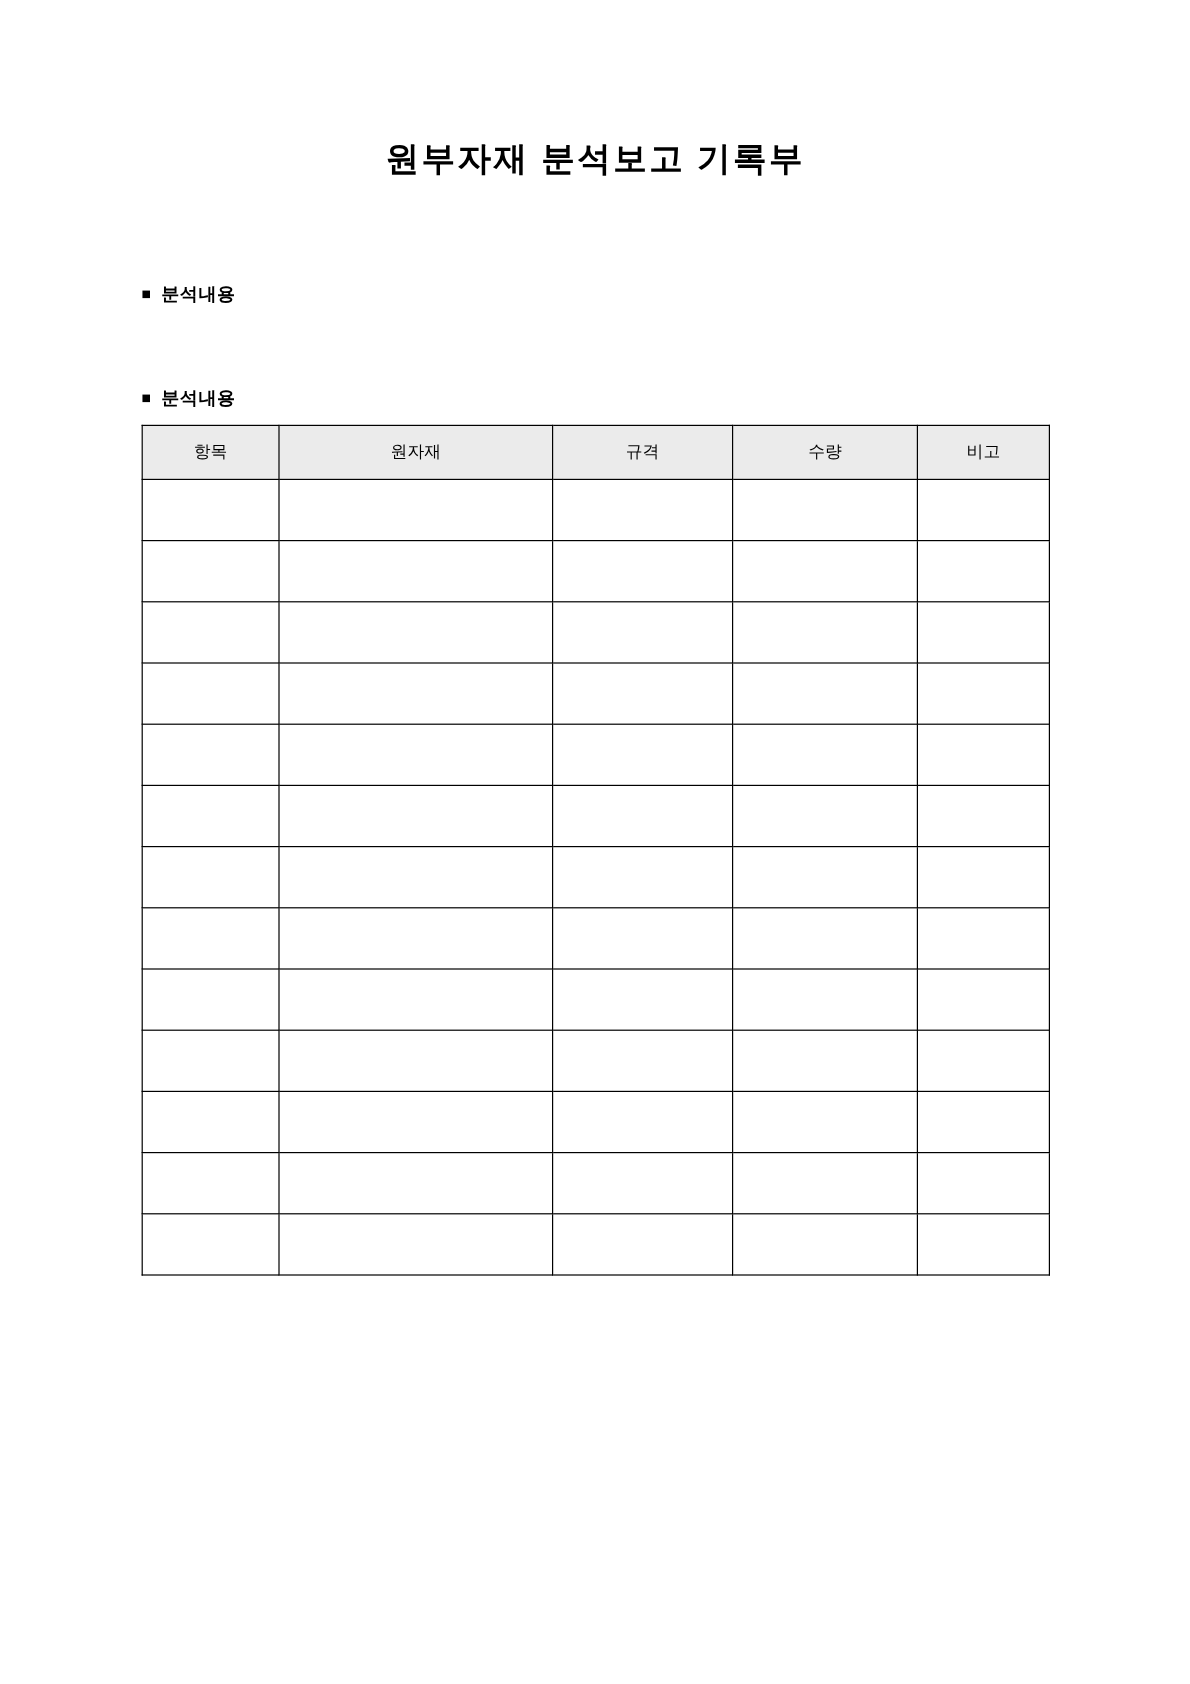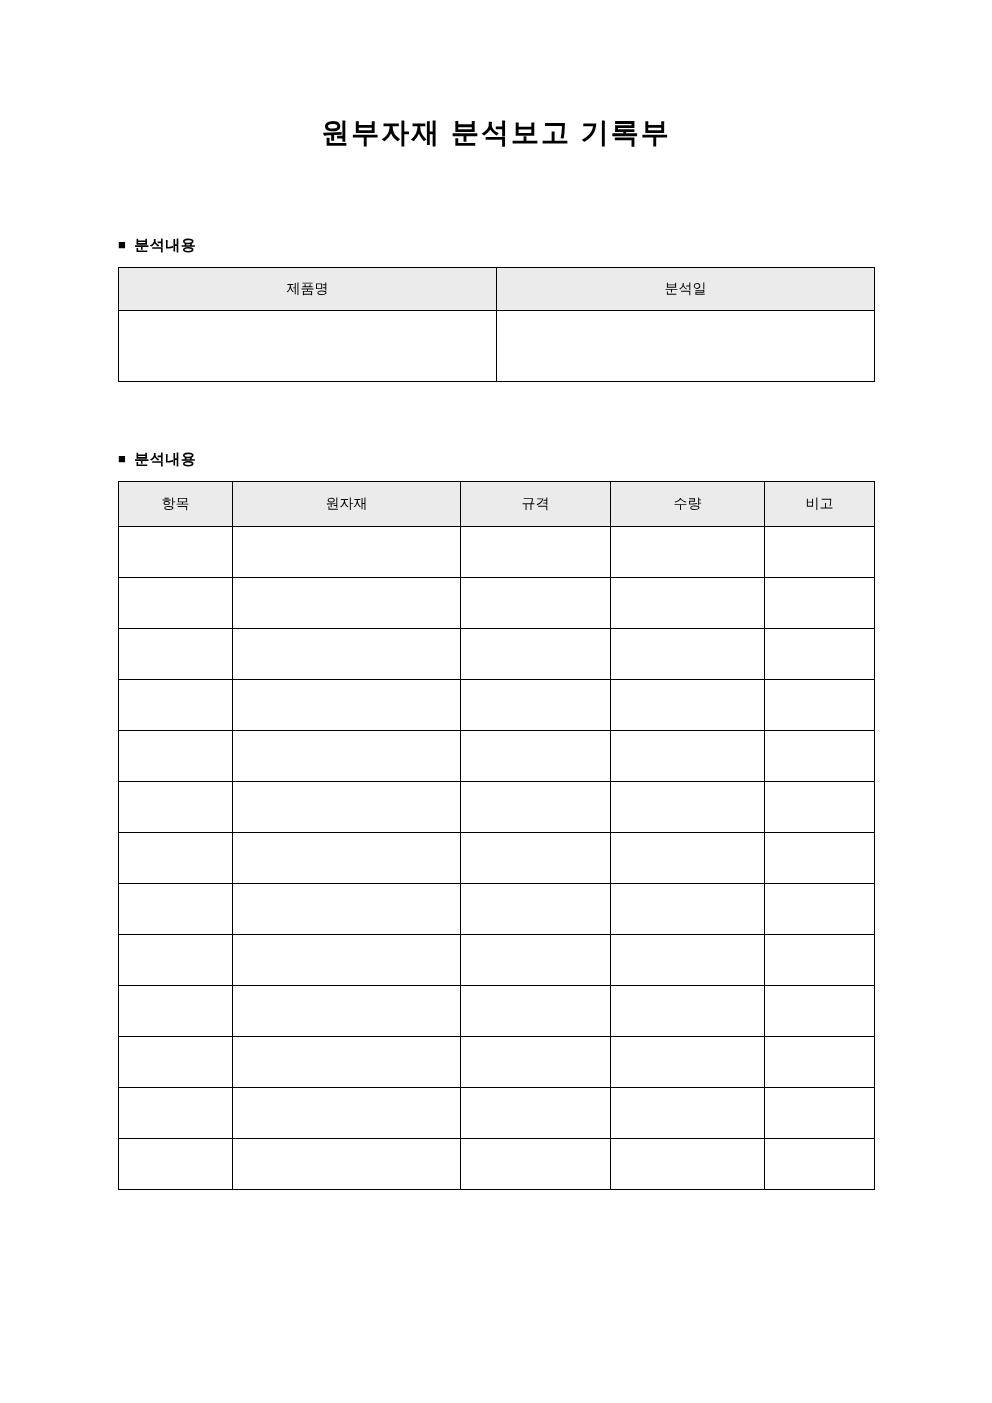--- a/index.html
+++ b/index.html
@@ -100,38 +100,20 @@
 
 <div class="page">
 
   <h1 class="doc-title">원부자재 분석보고 기록부</h1>
 
   <div class="section sec-basic">
     <div class="section-heading">
       <span class="bullet">■</span><span>분석내용</span>
     </div>
 
-    <table class="basic-table">
-      <colgroup>
-        <col class="col-half">
-        <col class="col-half">
-      </colgroup>
-      <thead>
-        <tr>
-          <th>제품명</th>
-          <th>분석일</th>
-        </tr>
-      </thead>
-      <tbody>
-        <tr>
-          <td></td>
-          <td></td>
-        </tr>
-      </tbody>
-    </table>
   </div>
 
   <div class="section sec-content">
     <div class="section-heading">
       <span class="bullet">■</span><span>분석내용</span>
     </div>
 
     <table class="content-table">
       <colgroup>
         <col class="col-item">

